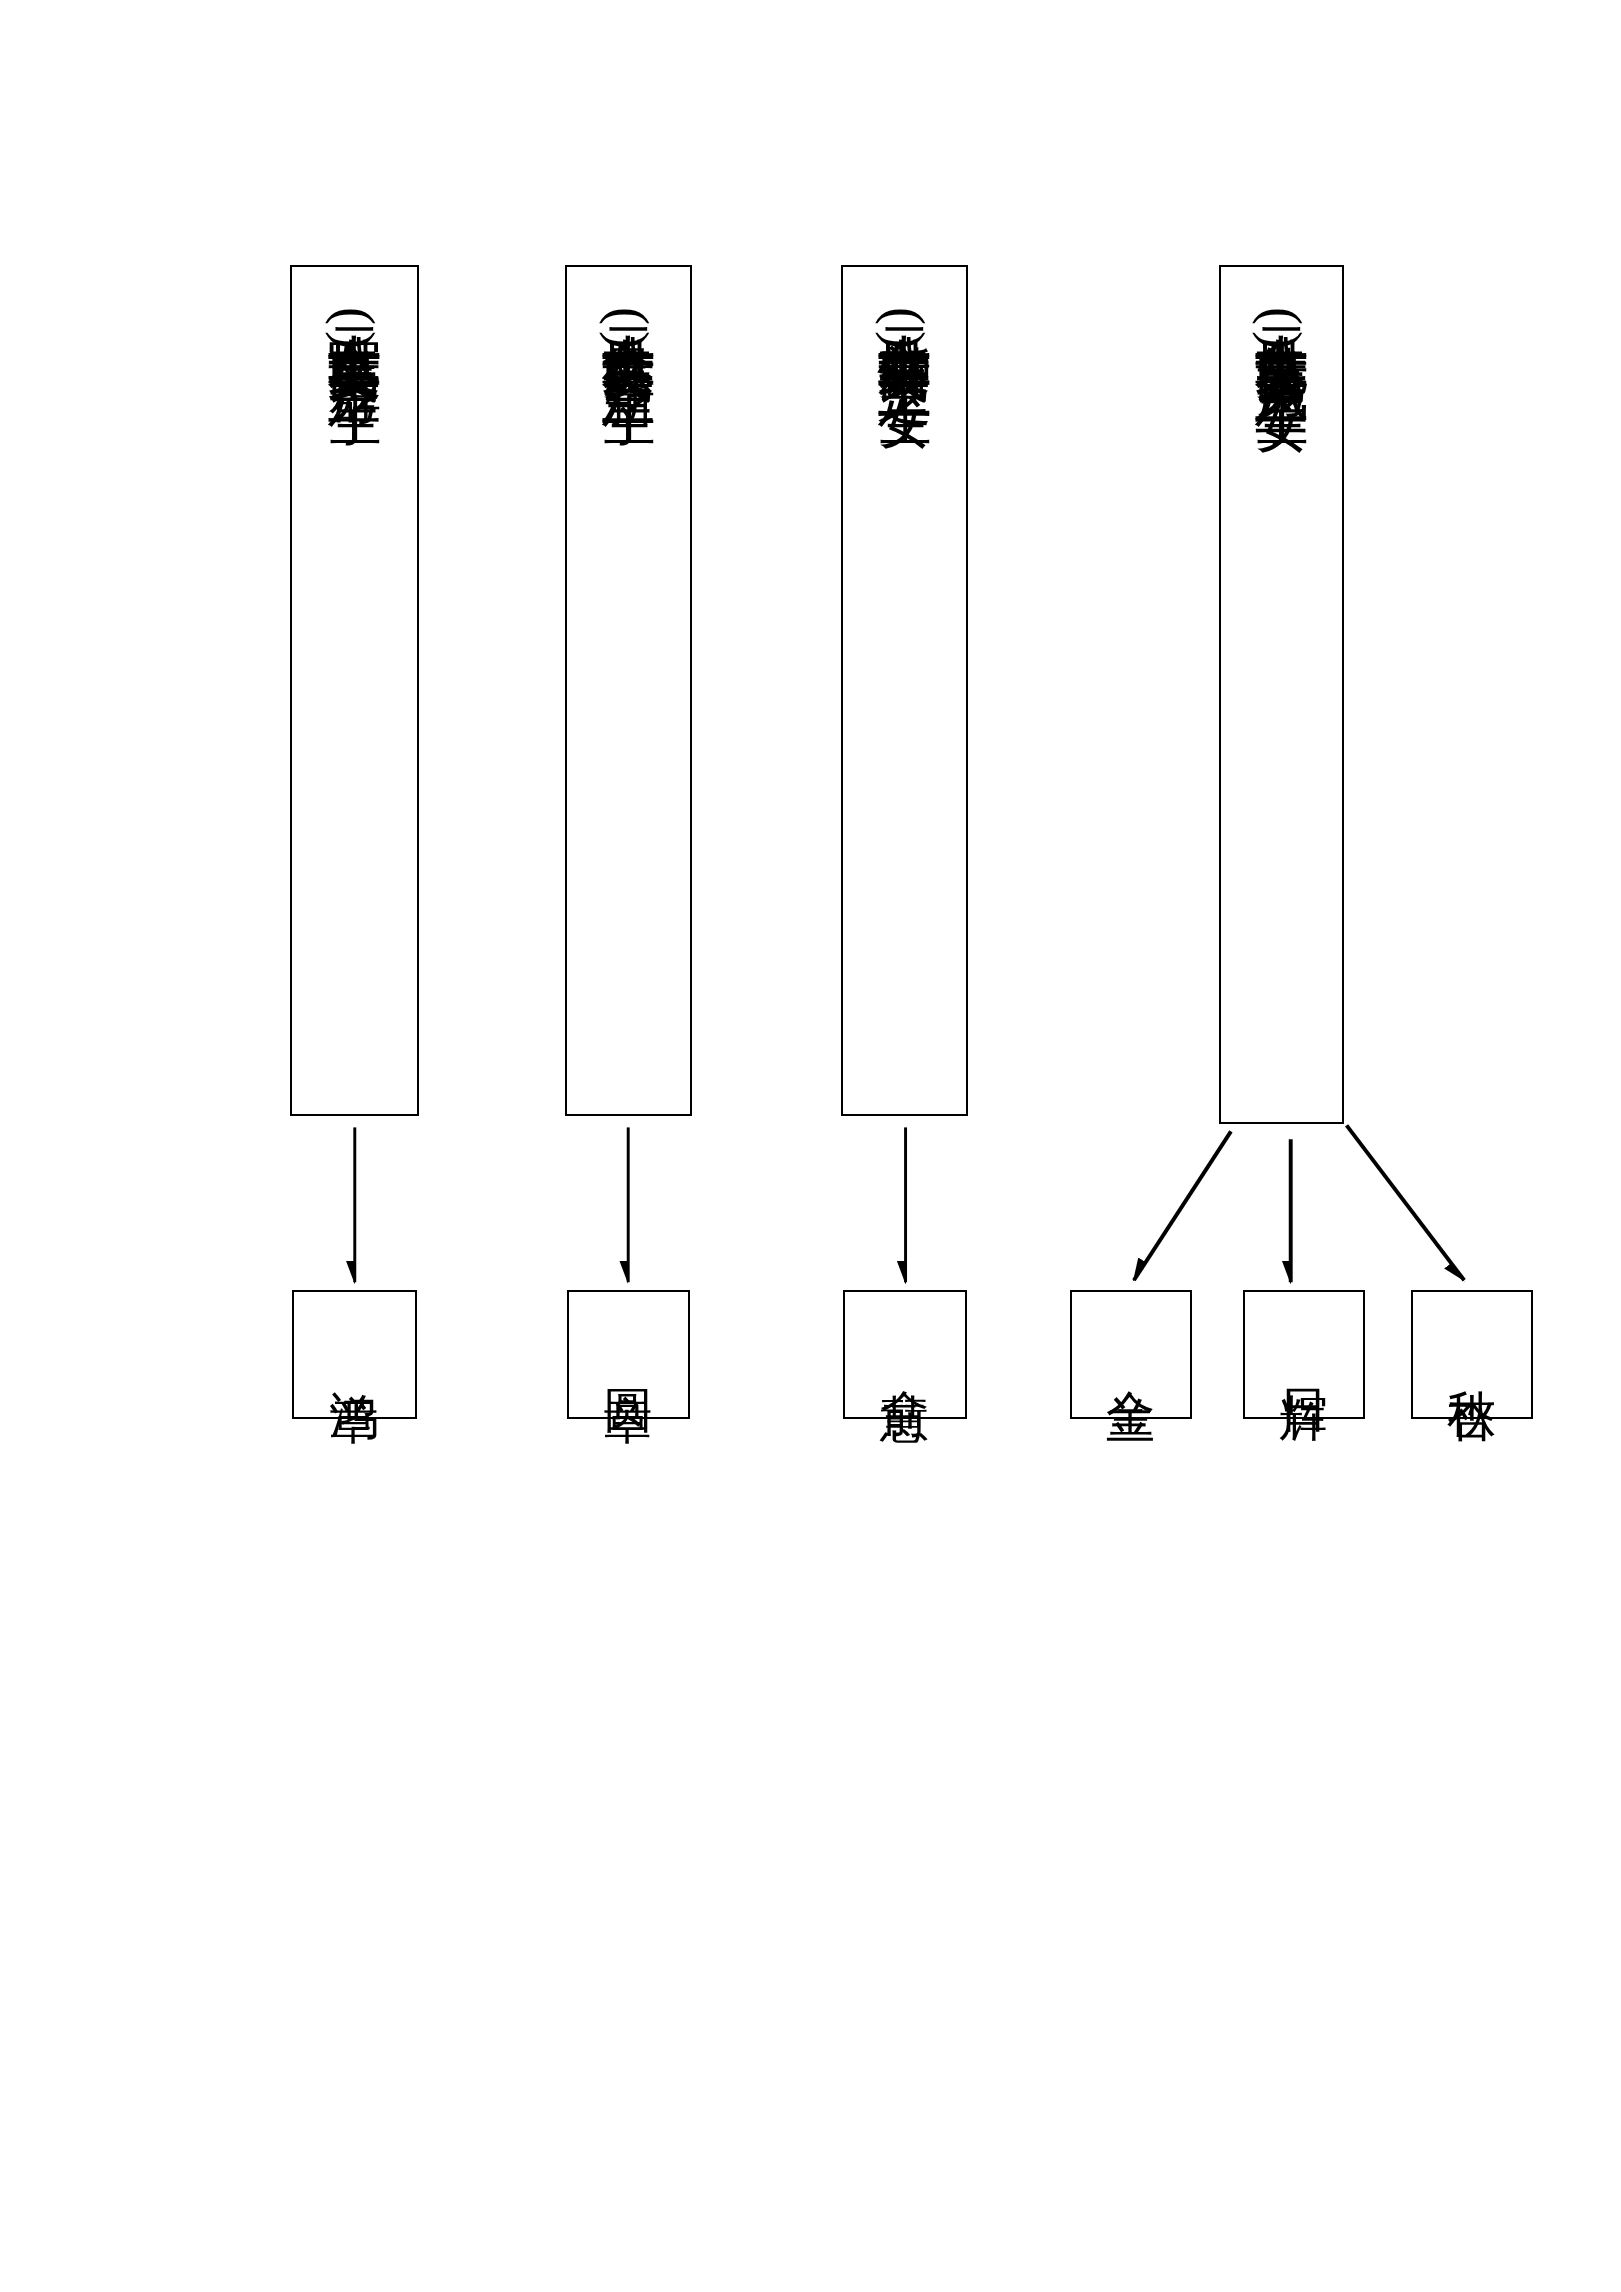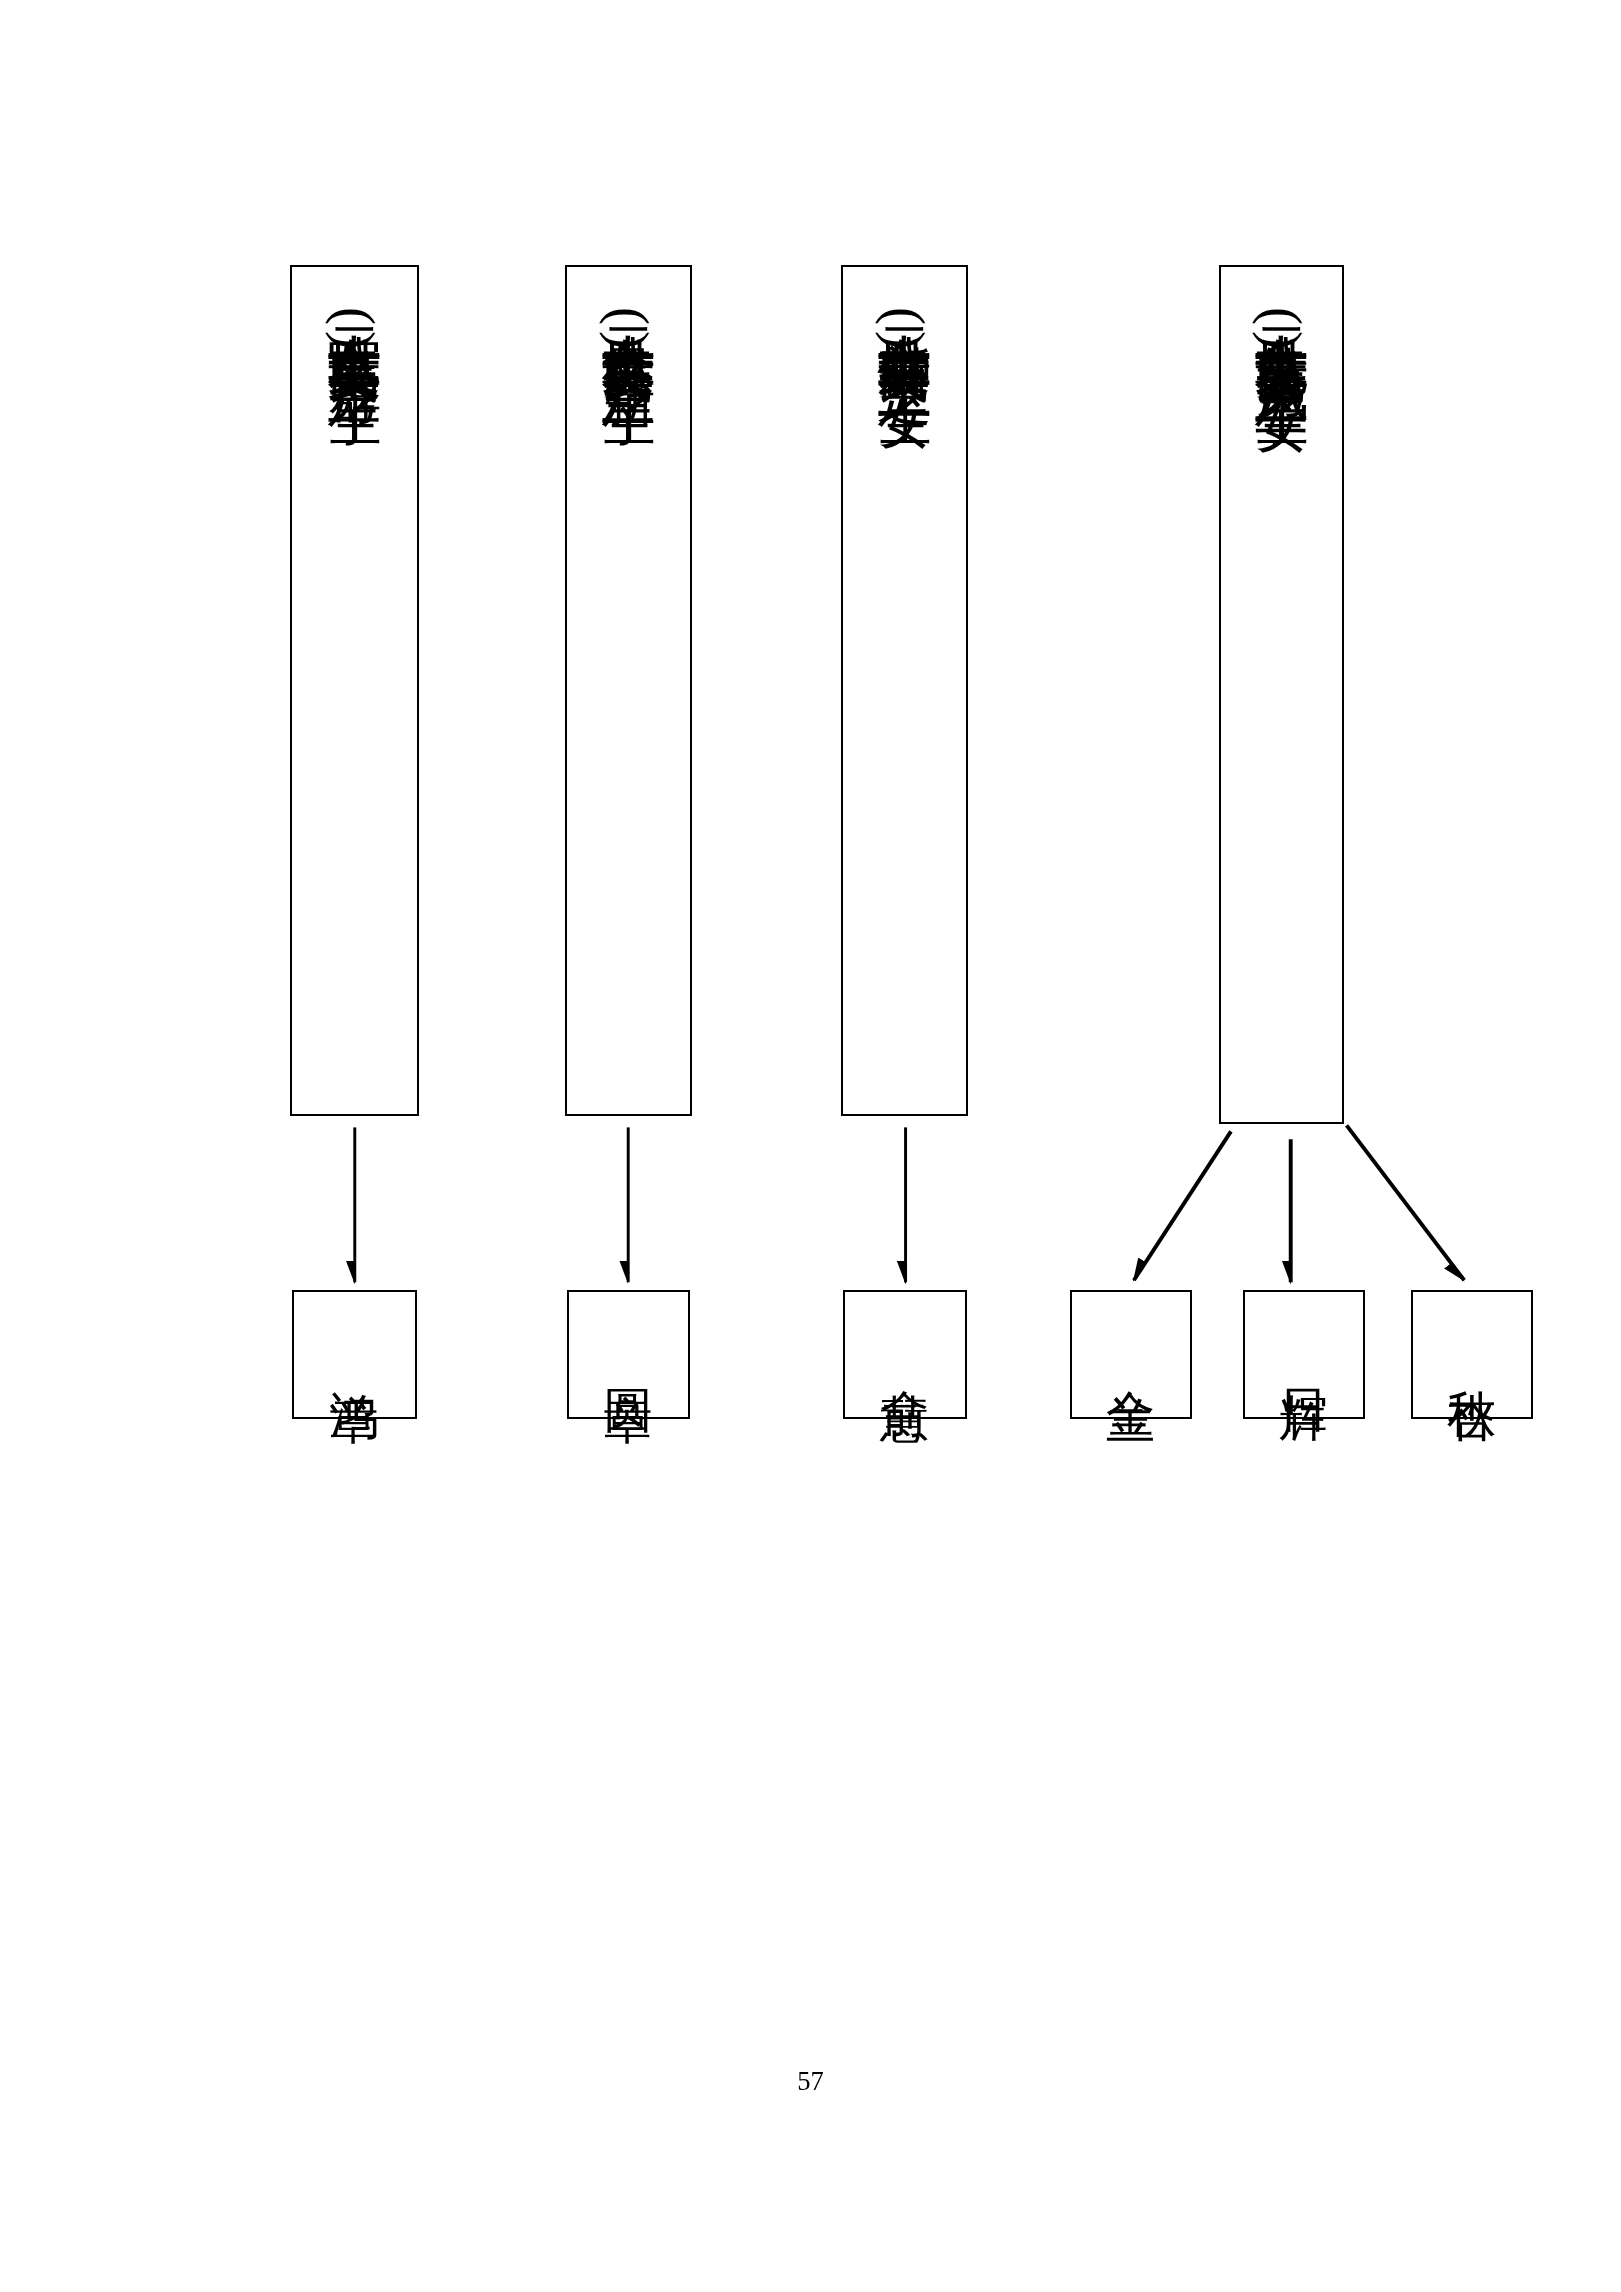--- a/index.html
+++ b/index.html
@@ -125,16 +125,15 @@
   <div class="child-box c4">
     <span class="vtext">金兰</span>
   </div>
   <div class="child-box c5">
     <span class="vtext">日辉</span>
   </div>
   <div class="child-box c6">
     <span class="vtext">秋杏</span>
   </div>
 
-  <div class="page-number">57</div>
 
 </div>
 
 
 </body></html>

